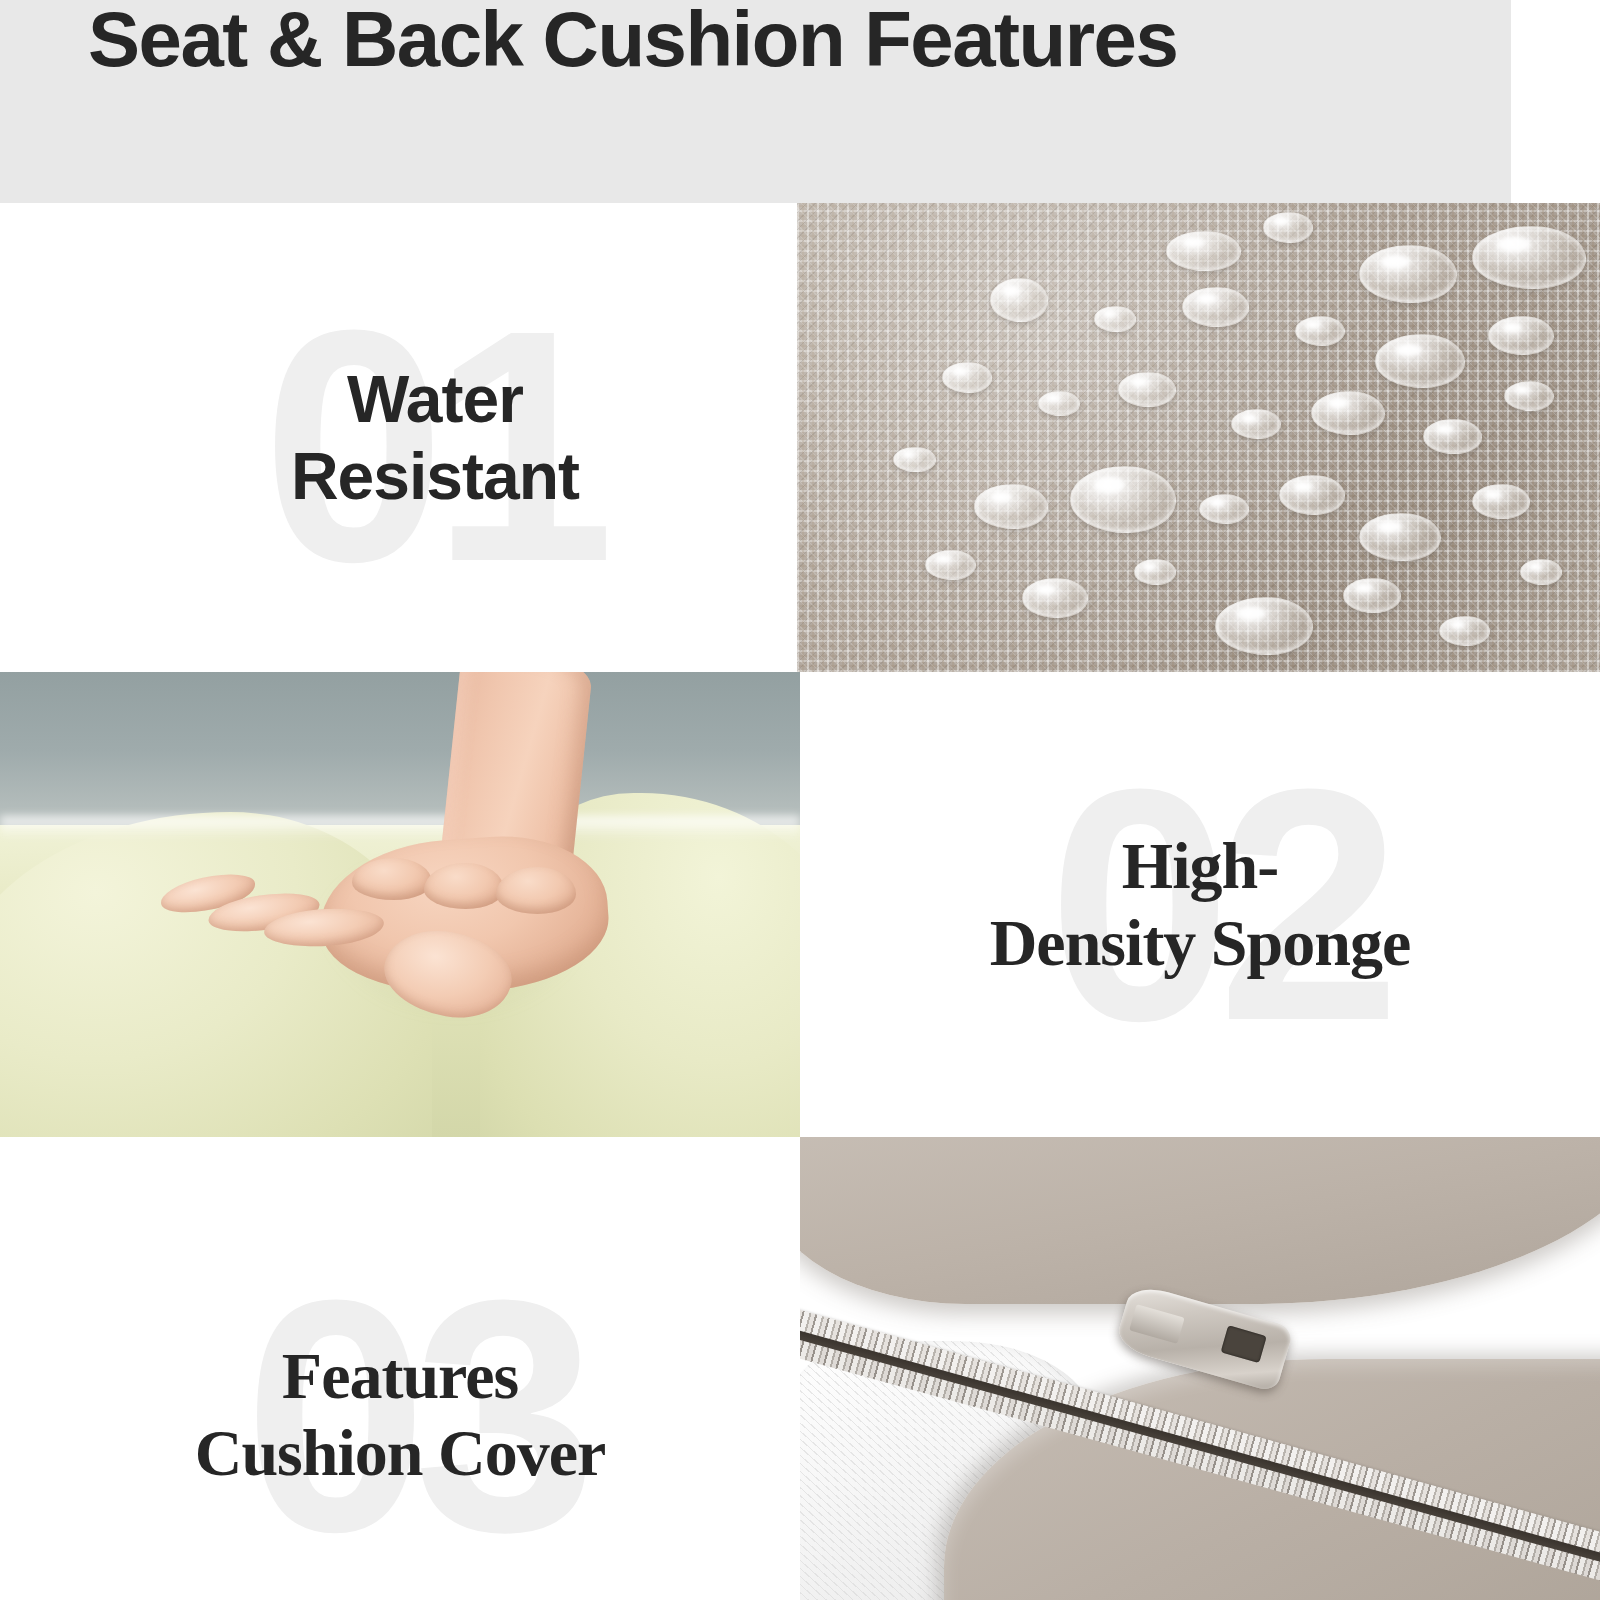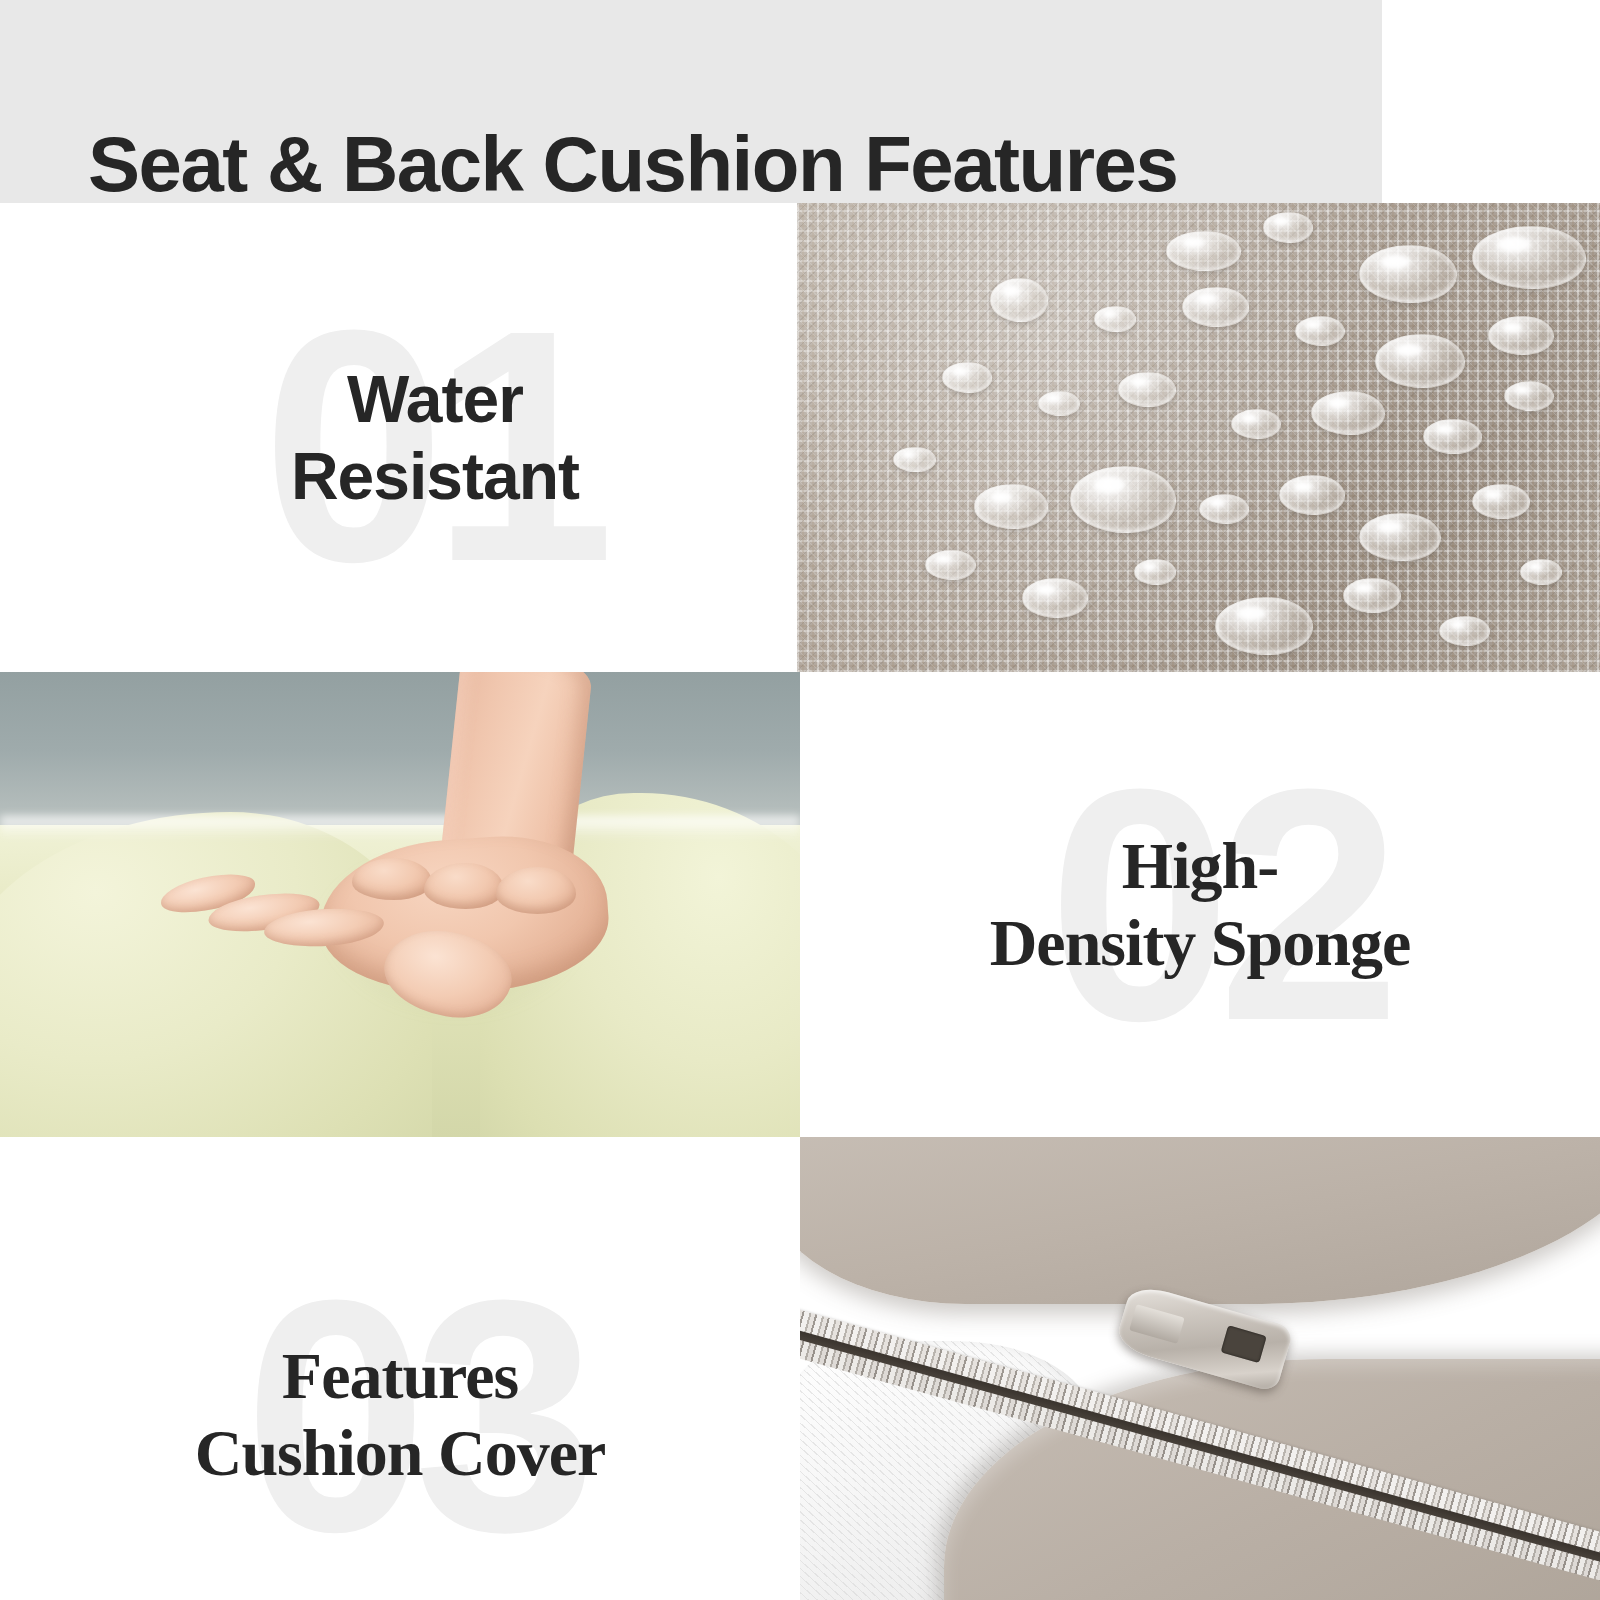--- a/index.html
+++ b/index.html
@@ -3,22 +3,22 @@
 <meta charset="utf-8">
 <style>
   html,body{margin:0;padding:0;background:#fff;}
   body{width:1600px;height:1600px;overflow:hidden;
        font-family:"Liberation Sans","DejaVu Sans",sans-serif;
        -webkit-font-smoothing:antialiased;}
 
   .infographic{position:relative;width:1600px;height:1600px;background:#ffffff;}
 
   
-  .header-band{position:absolute;left:0;top:0;width:1382px;height:203px;
-               background:#e8e8e8;display:flex;align-items:flex-end;}
+  .header-band{position:absolute;left:0;top:0;width:1511px;height:203px;
+               background:#e8e8e8;display:flex;align-items:flex-start;}
   .header-title{margin-left:88px;font-size:78px;font-weight:bold;color:#262626;
                 letter-spacing:-1.5px;line-height:1;white-space:nowrap;}
 
   
   .grid{position:absolute;left:0;top:203px;width:1600px;height:1397px;}
   .cell{position:absolute;overflow:hidden;background:#ffffff;}
 
   .c1{left:0;   top:0;   width:797px; height:469px;}
   .c2{left:797px;top:0;  width:803px; height:469px;}
   .c3{left:0;   top:469px;width:800px;height:465px;}

